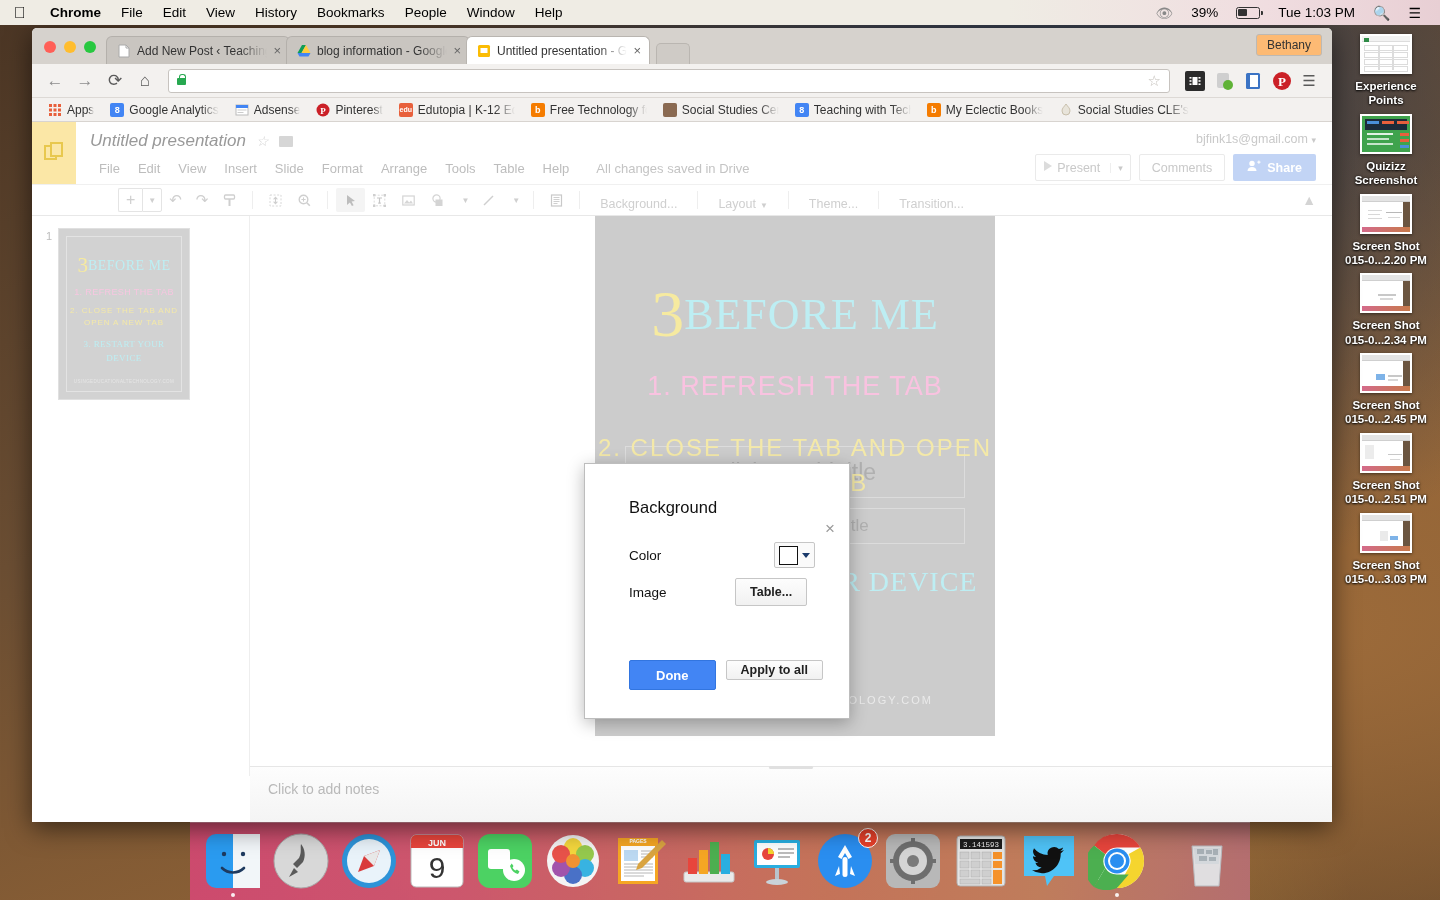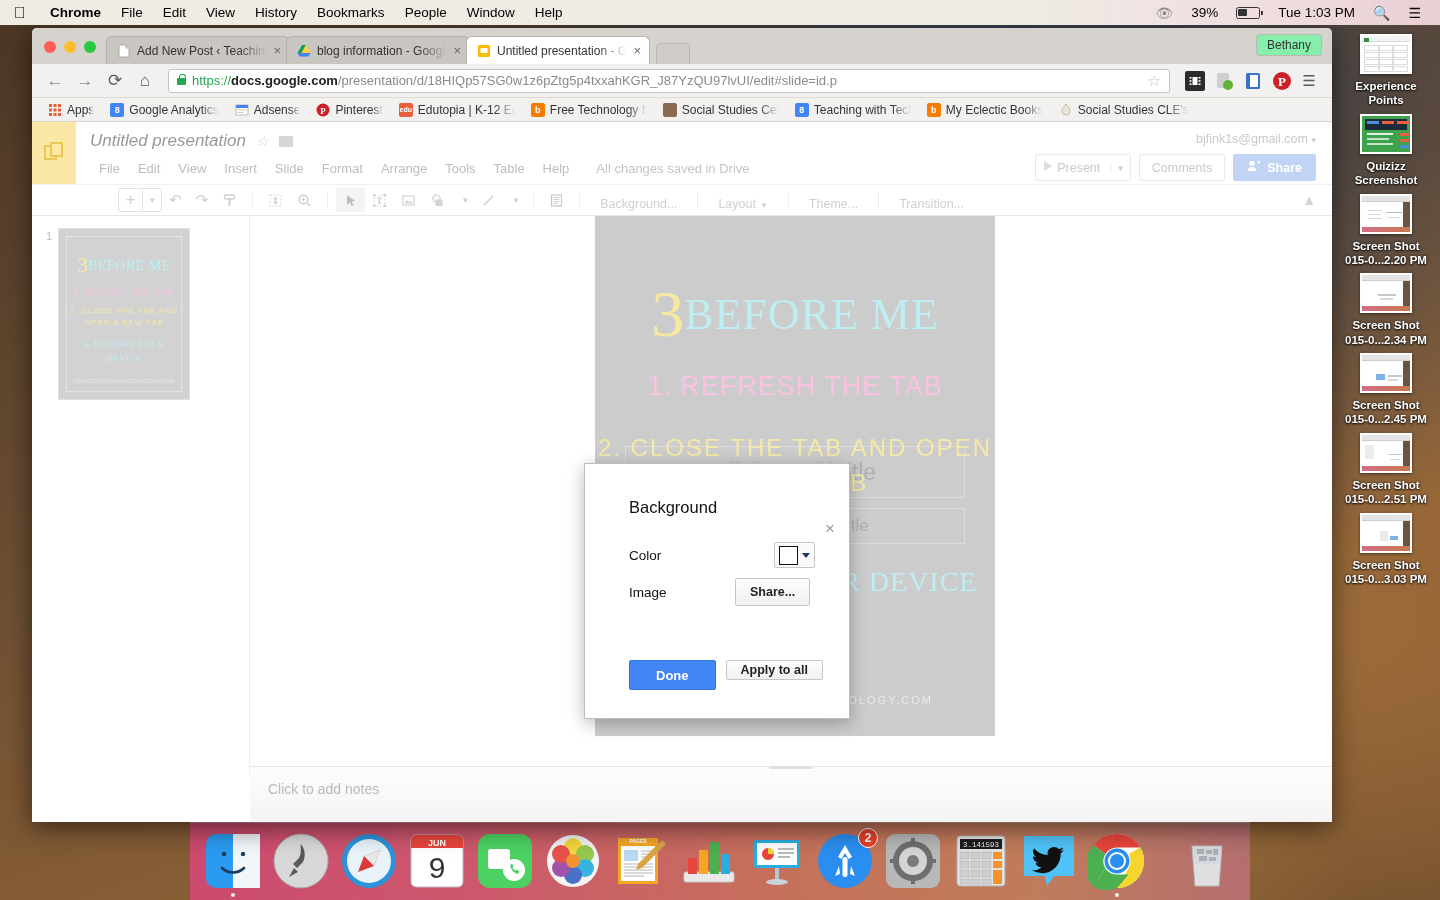--- a/index.html
+++ b/index.html
@@ -76,21 +76,21 @@
     mask-image: linear-gradient(to right, #000 78%, transparent 100%);
   }
   .tab .tclose { font-size: 13px; color: #666; line-height: 1; }
   .newtab {
     width: 34px; height: 21px; background: #cfcbc6;
     border-radius: 5px 5px 0 0; border: 1px solid #bab6b1; border-bottom: none;
     margin-left: 10px;
   }
   .bethany {
     position: absolute; right: 10px; top: 6px;
-    background: #86efac; border: 1px solid #bdb9b4; border-radius: 3px;
+    background: #fdba74; border: 1px solid #bdb9b4; border-radius: 3px;
     font-size: 12px; padding: 3px 10px; color: #333;
   }
   
   #omnirow {
     height: 34px; background: #f3f1ef; border-bottom: 1px solid #ddd9d5;
     display: flex; align-items: center; padding: 0 10px; gap: 4px;
   }
   .navbtn { width: 26px; height: 26px; display: flex; align-items: center; justify-content: center; color: #8c8c8c; font-size: 17px; }
   .navbtn.dark { color: #5a5a5a; }
   #urlbar {
@@ -459,25 +459,20 @@
     <div class="bethany">Bethany</div>
   </div>
 
   <div id="omnirow">
     <span class="navbtn">←</span>
     <span class="navbtn">→</span>
     <span class="navbtn dark">⟳</span>
     <span class="navbtn dark">⌂</span>
     <div id="urlbar">
       <span class="lock"></span>
-      <span style="display:flex;overflow:hidden;white-space:nowrap;">
-        <span class="url-scheme">https://</span>
-          <span class="url-domain">docs.google.com</span>
-          <span class="url-path">/presentation/d/18HIQp57SG0w1z6pZtg5p4txxahKGR_J87YzQU97lvUI/edit#slide=id.p</span>
-      </span>
       <span class="star">☆</span>
     </div>
     <span class="extico" style="background:#2b2b2b;display:flex;align-items:center;justify-content:center;">
       <svg width="14" height="14" viewBox="0 0 14 14">
           <rect x="1" y="2" width="12" height="10" fill="#2b2b2b"></rect>
           <g fill="#fff">
             <rect x="1.5" y="3" width="2" height="1.6"></rect>
             <rect x="1.5" y="6.2" width="2" height="1.6"></rect>
             <rect x="1.5" y="9.4" width="2" height="1.6"></rect>
             <rect x="10.5" y="3" width="2" height="1.6"></rect>
@@ -769,21 +764,21 @@
       <div class="dlg-row r1">
         <span class="lab">Color</span>
         <span class="swatch-wrap">
           <span class="swatch" style="background: rgb(255, 255, 255);"></span>
           <span class="sw-caret"></span>
         </span>
       </div>
 
       <div class="dlg-row r2">
         <span class="lab">Image</span>
-        <span class="dlg-btn">Share...</span>
+        <span class="dlg-btn">Table...</span>
       </div>
 
 
       <div class="dlg-actions">
         <span class="btn-done">Done</span>
         <span class="dlg-btn btn-applyall">Apply to all</span>
       </div>
     </div>
 
   </div>

